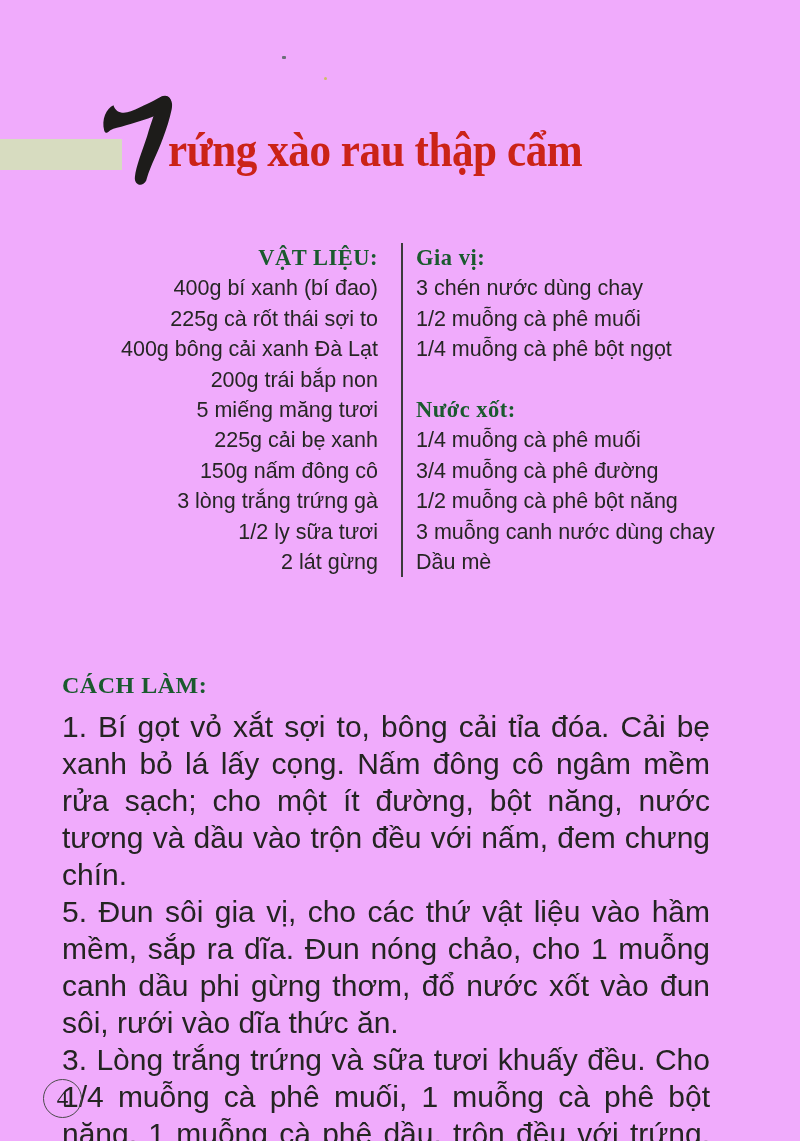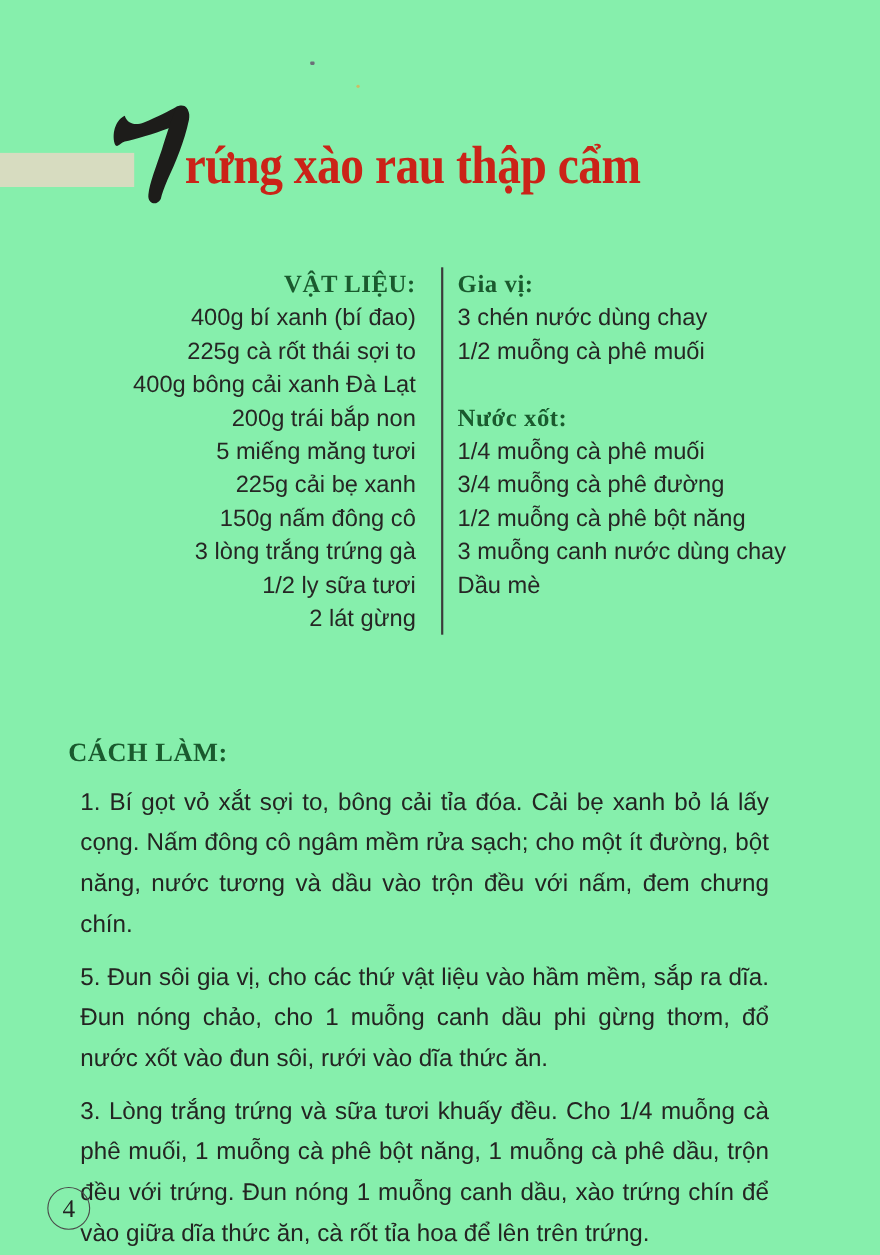--- a/index.html
+++ b/index.html
@@ -1,20 +1,20 @@
 <!DOCTYPE html>
 <html><head>
 <meta charset="utf-8">
 <style>
   html, body { margin: 0; padding: 0; background: #e8e8e6; }
   .page {
     position: relative;
     width: 800px;
     height: 1141px;
-    background: #86efac;
+    background: #f0abfc;
     font-family: "Liberation Sans", sans-serif;
     overflow: hidden;
     margin: 0 auto;
   }
 
   
   .accent-bar {
     position: absolute;
     left: 0; top: 139px;
     width: 122px; height: 31px;
@@ -73,22 +73,22 @@
   }
   .method-header {
     font-family: "Liberation Serif", serif;
     font-weight: 700;
     font-size: 24px;
     color: #1a5a2e;
     letter-spacing: 0.5px;
     margin: 0 0 9px 0;
   }
   .method p {
-    margin: 11px;
-    font-size: 22px;
+    margin: 0;
+    font-size: 30px;
     line-height: 37px;
     text-align: justify;
   }
 
   
   .page-number {
     position: absolute;
     left: 43px; top: 1079px;
     width: 39px; height: 39px;
     box-sizing: border-box;
@@ -136,20 +136,21 @@
       <div class="ing-row">150g nấm đông cô</div>
       <div class="ing-row">3 lòng trắng trứng gà</div>
       <div class="ing-row">1/2 ly sữa tươi</div>
       <div class="ing-row">2 lát gừng</div>
     </div>
     <div class="col-divider"></div>
     <div class="col-right">
       <div class="ing-row ing-header">Gia vị:</div>
       <div class="ing-row">3 chén nước dùng chay</div>
       <div class="ing-row">1/2 muỗng cà phê muối</div>
+      <div class="ing-row">1/4 muỗng cà phê bột ngọt</div>
       <div class="ing-row"></div>
       <div class="ing-row ing-header">Nước xốt:</div>
       <div class="ing-row">1/4 muỗng cà phê muối</div>
       <div class="ing-row">3/4 muỗng cà phê đường</div>
       <div class="ing-row">1/2 muỗng cà phê bột năng</div>
       <div class="ing-row">3 muỗng canh nước dùng chay</div>
       <div class="ing-row">Dầu mè</div>
     </div>
   </div>
 

